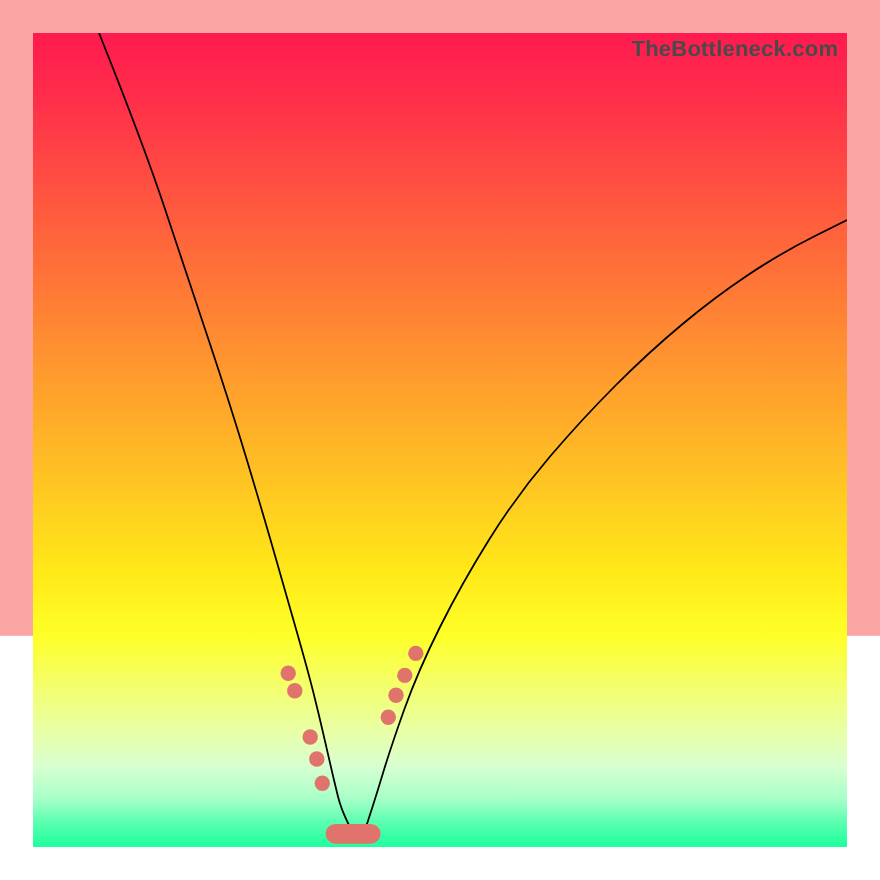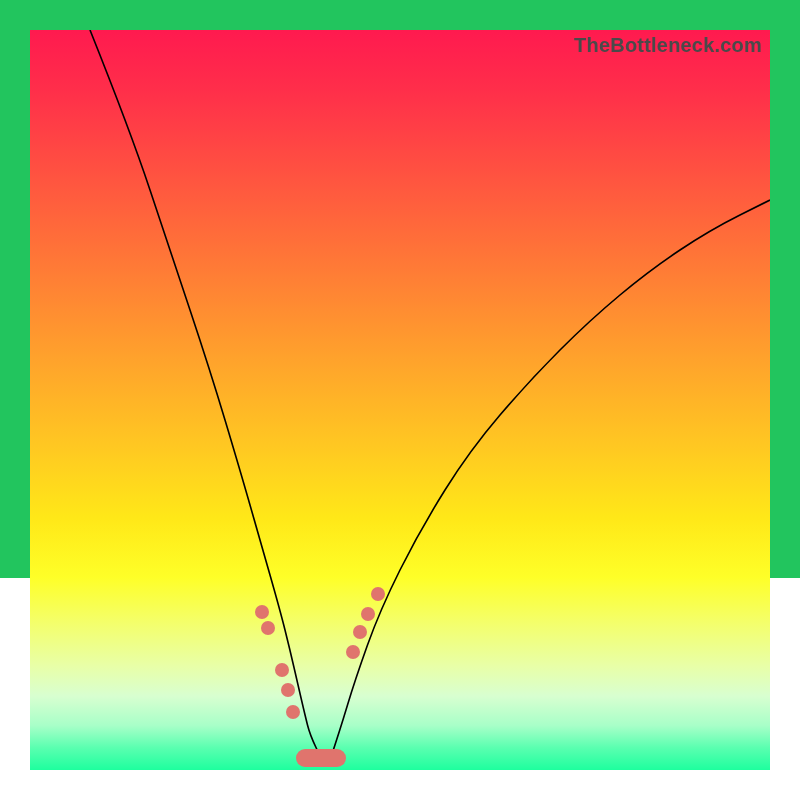--- a/index.html
+++ b/index.html
@@ -6,21 +6,21 @@
     margin: 0;
     padding: 0;
     width: 800px;
     height: 800px;
     overflow: hidden;
     font-family: Arial, Helvetica, sans-serif;
   }
   .outer {
     width: 800px;
     height: 578px;
-    background: #22c55e;
+    background: #fca5a5;
     position: relative;
   }
   .plot-area {
     position: absolute;
     left: 30px;
     top: 30px;
     width: 740px;
     height: 740px;
     background: linear-gradient(
       to bottom,

